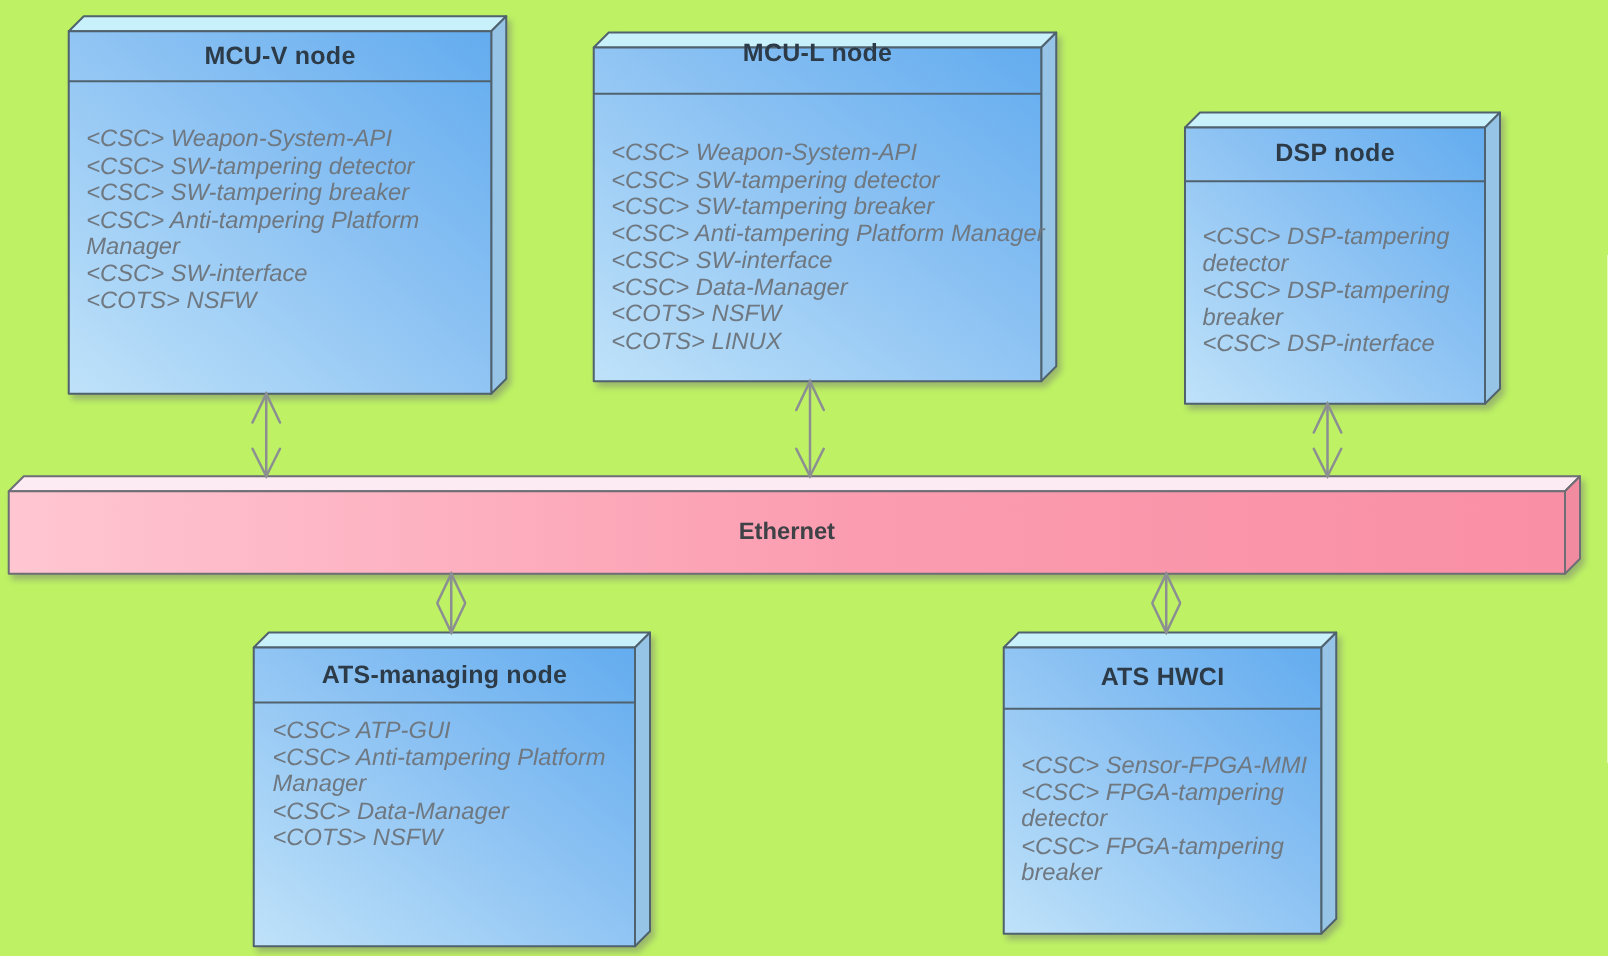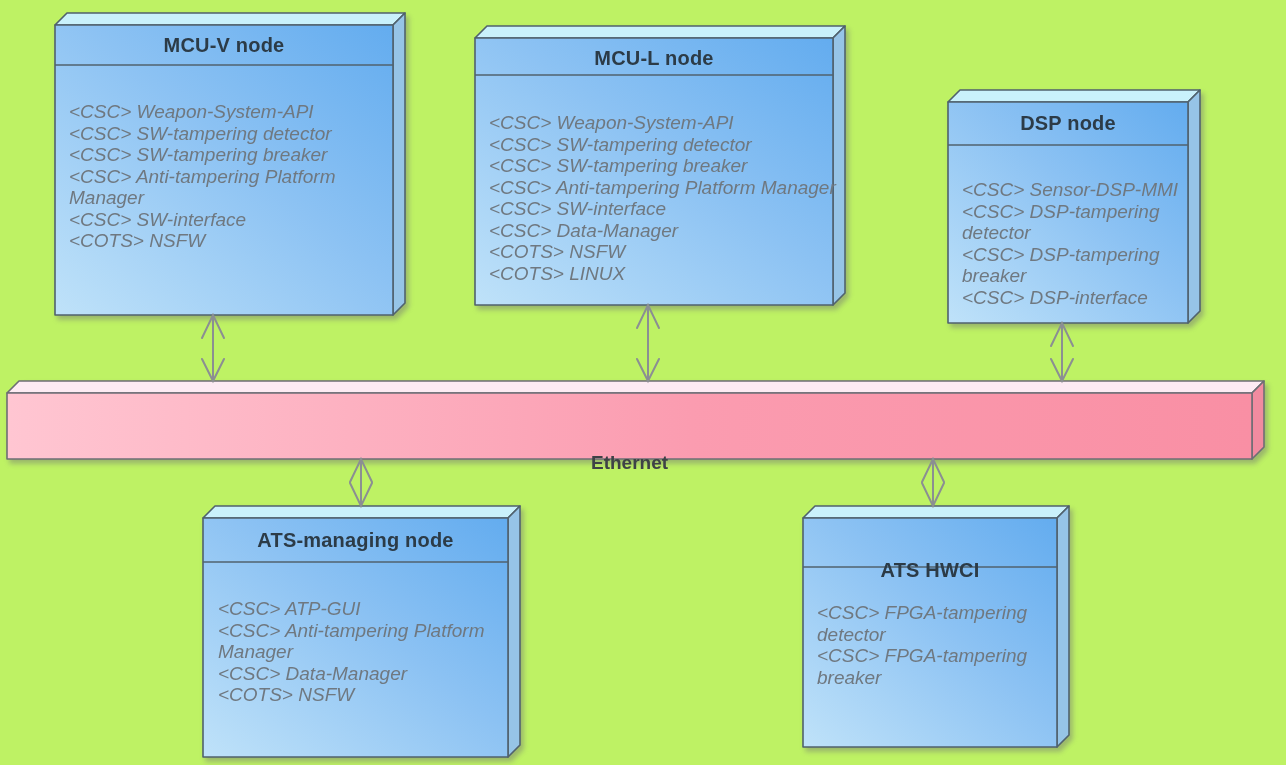--- a/index.html
+++ b/index.html
@@ -22,21 +22,21 @@
   .items { position: absolute; }
   .line {
     font-style: italic;
     font-size: 19px;
     line-height: 21.5px;
     color: #6f7880;
     white-space: nowrap;
   }
   .bus-label {
     display: flex; align-items: center; justify-content: center;
-    font-weight: bold; font-size: 19px; color: #3e4246; margin-top: 37px;
+    font-weight: bold; font-size: 19px; color: #3e4246;
   }
 </style>
 </head>
 <body>
 
 <div class="canvas">
 
   <svg class="bg" width="1286" height="765" viewBox="0 0 1286 765">
     <defs>
       <linearGradient id="gBlue" x1="0%" y1="100%" x2="100%" y2="0%">
@@ -125,53 +125,53 @@
   <div class="items" style="left:69px; top:101px; width:320px;">
     <div class="line">&lt;CSC&gt; Weapon-System-API</div>
     <div class="line">&lt;CSC&gt; SW-tampering detector</div>
     <div class="line">&lt;CSC&gt; SW-tampering breaker</div>
     <div class="line">&lt;CSC&gt; Anti-tampering Platform</div>
     <div class="line">Manager</div>
     <div class="line">&lt;CSC&gt; SW-interface</div>
     <div class="line">&lt;COTS&gt; NSFW</div>
   </div>
 
-  <div class="overlay node-title" style="left:475px; top:40px; width:358px; height:37px;">MCU-L node</div>
+  <div class="overlay node-title" style="left:475px; top:25px; width:358px; height:37px;">MCU-L node</div>
   <div class="items" style="left:489px; top:112px; width:340px;">
     <div class="line">&lt;CSC&gt; Weapon-System-API</div>
     <div class="line">&lt;CSC&gt; SW-tampering detector</div>
     <div class="line">&lt;CSC&gt; SW-tampering breaker</div>
     <div class="line">&lt;CSC&gt; Anti-tampering Platform Manager</div>
     <div class="line">&lt;CSC&gt; SW-interface</div>
     <div class="line">&lt;CSC&gt; Data-Manager</div>
     <div class="line">&lt;COTS&gt; NSFW</div>
     <div class="line">&lt;COTS&gt; LINUX</div>
   </div>
 
   <div class="overlay node-title" style="left:948px; top:102px; width:240px; height:43px;">DSP node</div>
   <div class="items" style="left:962px; top:179px; width:222px;">
-    <div class="line">&lt;CSC&gt; Sensor-DSP-MMI</div>
     <div class="line">&lt;CSC&gt; DSP-tampering</div>
     <div class="line">detector</div>
     <div class="line">&lt;CSC&gt; DSP-tampering</div>
     <div class="line">breaker</div>
     <div class="line">&lt;CSC&gt; DSP-interface</div>
   </div>
 
   <div class="overlay node-title" style="left:203px; top:518px; width:305px; height:44px;">ATS-managing node</div>
-  <div class="items" style="left:218px; top:598px; width:286px;">
+  <div class="items" style="left:218px; top:574px; width:286px;">
     <div class="line">&lt;CSC&gt; ATP-GUI</div>
     <div class="line">&lt;CSC&gt; Anti-tampering Platform</div>
     <div class="line">Manager</div>
     <div class="line">&lt;CSC&gt; Data-Manager</div>
     <div class="line">&lt;COTS&gt; NSFW</div>
   </div>
 
-  <div class="overlay node-title" style="left:803px; top:518px; width:254px; height:49px;margin-top:28px;">ATS HWCI</div>
+  <div class="overlay node-title" style="left:803px; top:518px; width:254px; height:49px;">ATS HWCI</div>
   <div class="items" style="left:817px; top:602px; width:236px;">
+    <div class="line">&lt;CSC&gt; Sensor-FPGA-MMI</div>
     <div class="line">&lt;CSC&gt; FPGA-tampering</div>
     <div class="line">detector</div>
     <div class="line">&lt;CSC&gt; FPGA-tampering</div>
     <div class="line">breaker</div>
   </div>
 
   <div class="overlay bus-label" style="left:7px; top:393px; width:1245px; height:66px;">Ethernet</div>
 
 </div>
 

